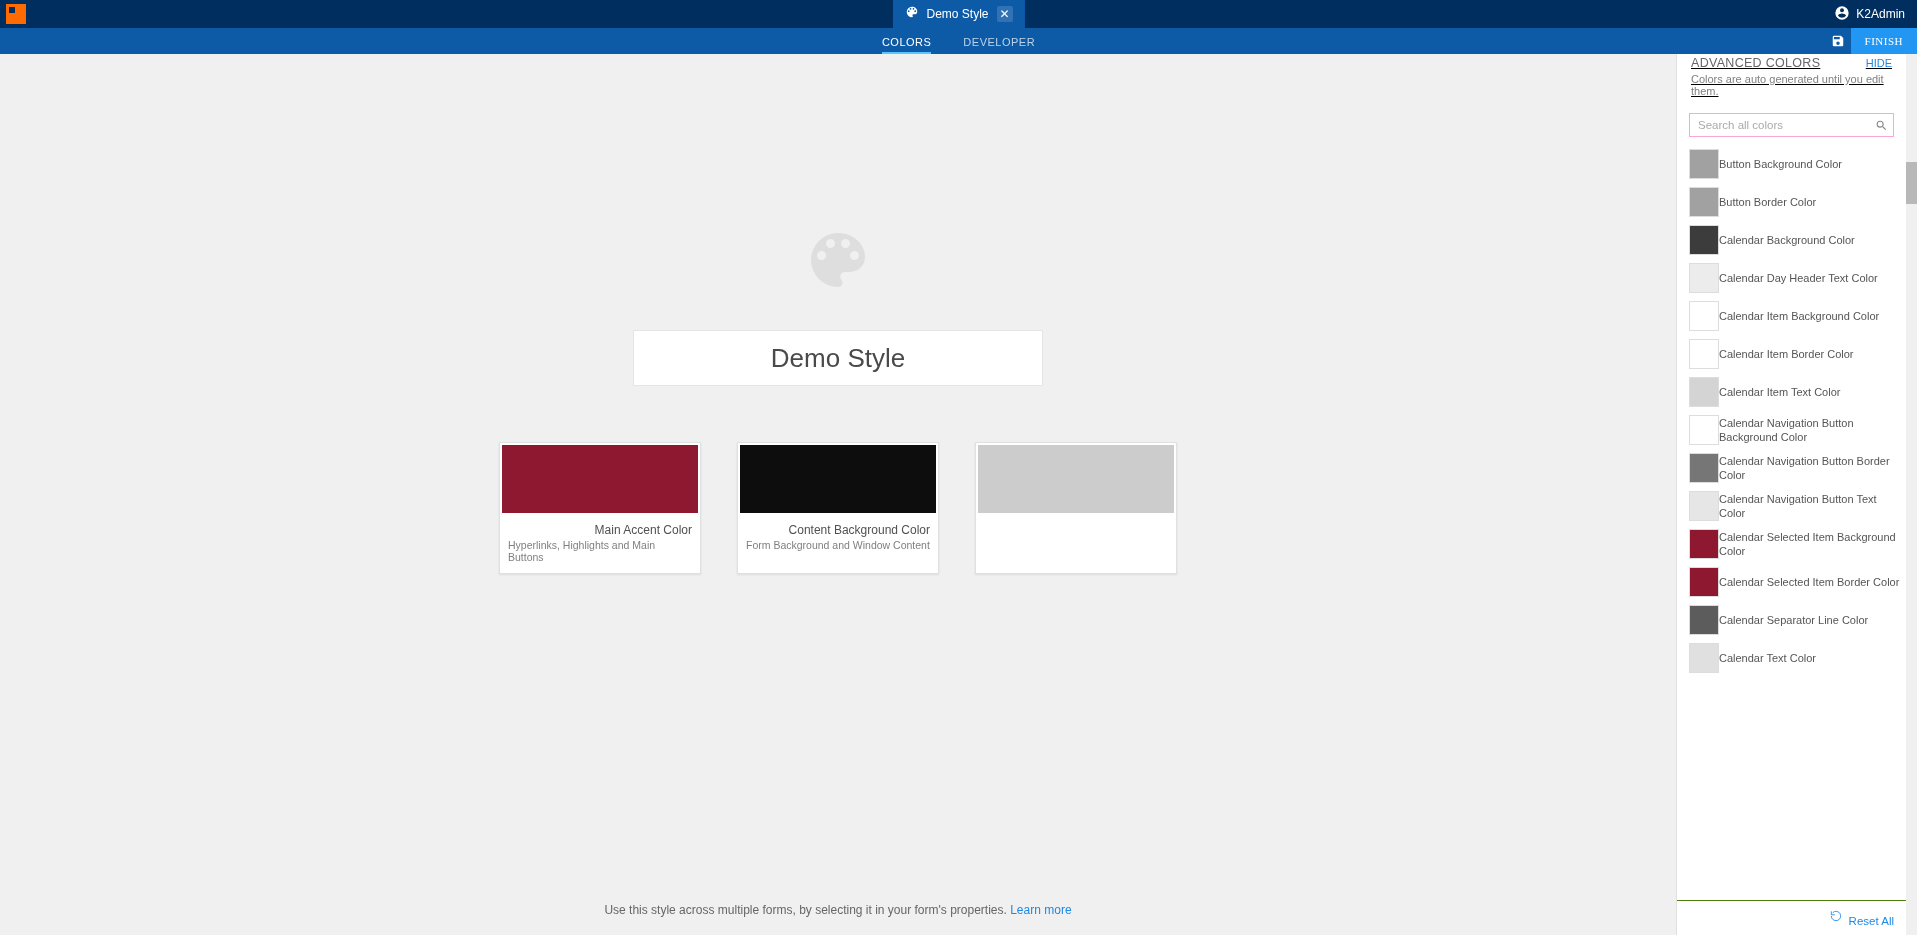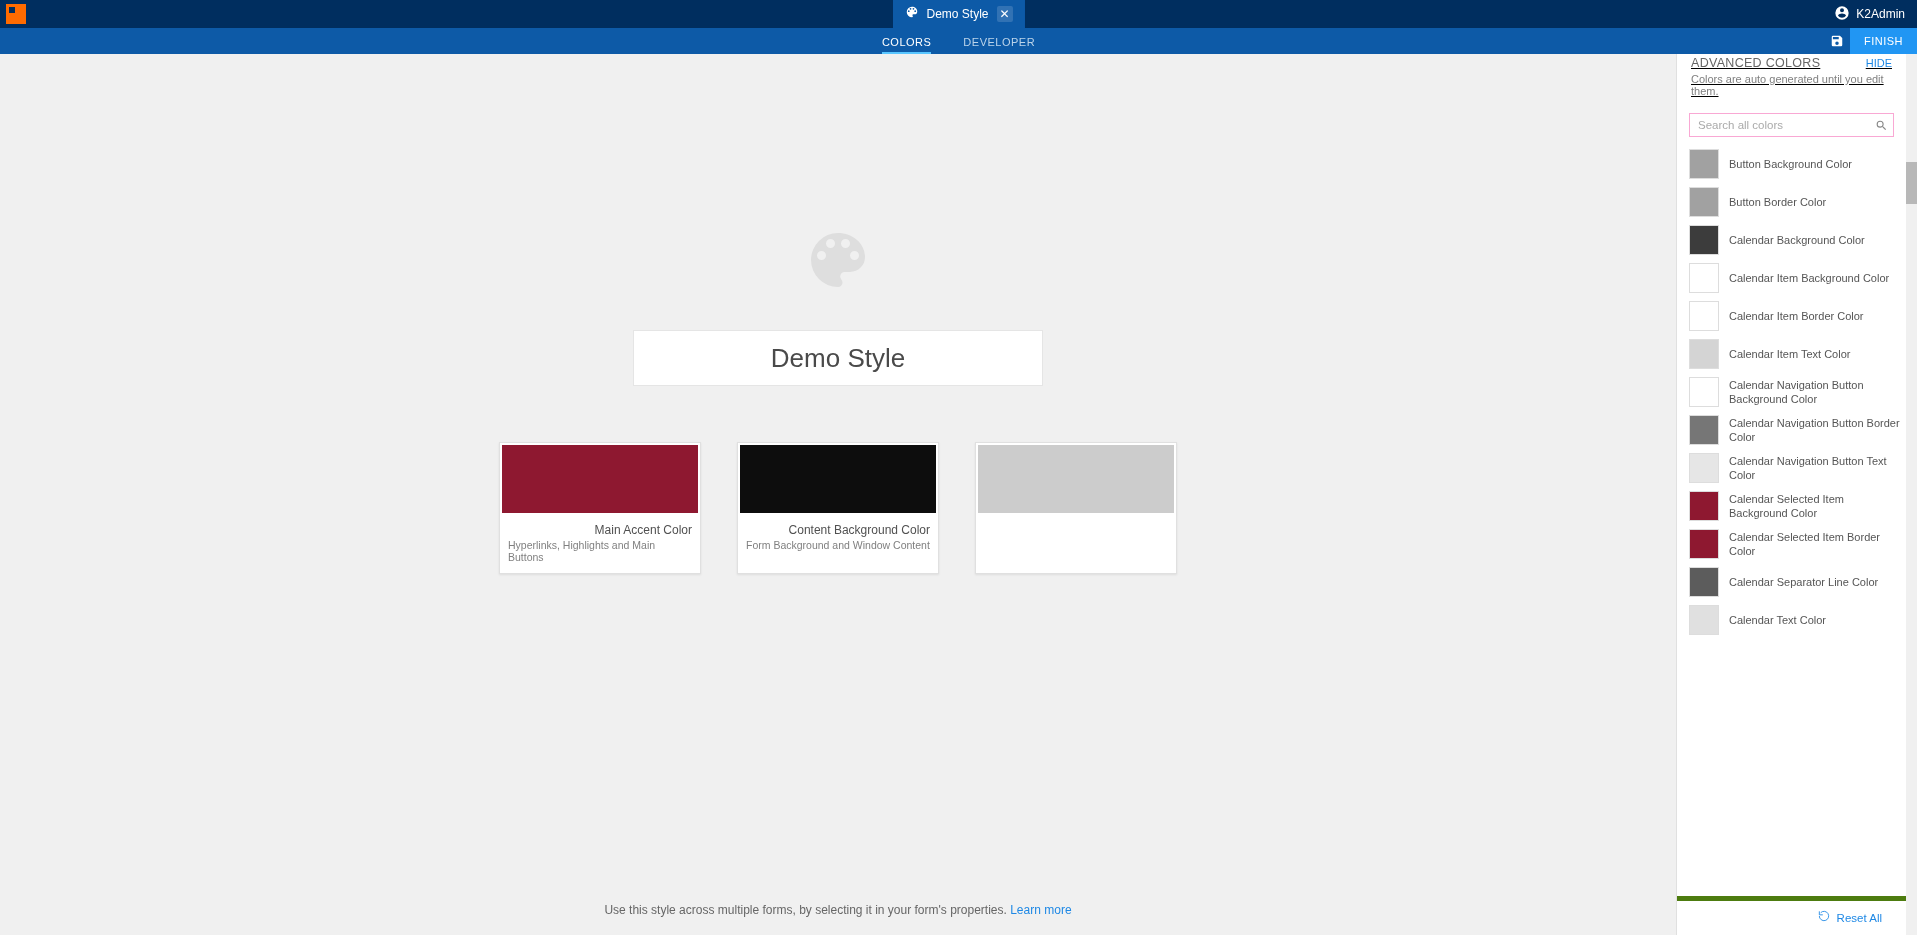--- a/index.html
+++ b/index.html
@@ -15,21 +15,21 @@
 .tab-close { width: 16px; height: 16px; border-radius: 2px; background: rgba(255,255,255,0.15); color: #fff; display: flex; align-items: center; justify-content: center; font-size: 12px; cursor: pointer; }
 
 .user-area { position: absolute; right: 12px; display: flex; align-items: center; gap: 6px; color: #fff; font-size: 12px; }
 .user-icon svg { width: 16px; height: 16px; fill: #fff; }
 
 .navbar { height: 26px; background: #0d5aa7; display: flex; align-items: flex-end; justify-content: center; position: relative; }
 .nav-tabs { display: flex; gap: 32px; }
 .nav-tab { color: #bcd4ea; font-size: 11px; letter-spacing: 0.5px; padding-bottom: 4px; cursor: pointer; }
 .nav-tab.active { color: #fff; border-bottom: 2px solid #59c6ff; text-align: right; }
 
-.nav-actions { position: absolute; right: 0; top: 0; height: 26px; display: flex; align-items: center; }
+.nav-actions { position: absolute; right: 0; top: 0; height: 26px; display: flex; align-items: center; font-family: Liberation Serif, serif; }
 .save-btn { width: 26px; height: 26px; display: flex; align-items: center; justify-content: center; cursor: pointer; }
 .save-btn svg { width: 14px; height: 14px; fill: #fff; }
 .finish-btn { background: #2196f3; color: #fff; font-size: 11px; letter-spacing: 0.5px; padding: 0 14px; height: 26px; display: flex; align-items: center; cursor: pointer; }
 
 .main { display: flex; height: calc(935px - 54px); }
 .canvas { flex: 1; background: #f0f0f0; display: flex; flex-direction: column; align-items: center; position: relative; }
 .palette-icon { margin-top: 170px; }
 .palette-icon svg { width: 72px; height: 72px; fill: #dedede; }
 
 .style-name { background: #fff; border: 1px solid #e5e5e5; width: 410px; height: 56px; display: flex; align-items: center; justify-content: center; font-size: 26px; color: #4a4a4a; font-weight: 400; margin-top: 30px; }
@@ -51,25 +51,25 @@
 .hide-link { color: #1e88e5; font-size: 11px; cursor: pointer; }
 .sidebar-sub { font-size: 11px; color: #808080; margin-top: 3px; }
 
 .search-wrap { margin: 10px 12px 8px; position: relative; }
 .search-input { width: 100%; padding: 5px 26px 5px 8px; border: 1px solid #f9a8d4; font-size: 11.5px; color: #333; }
 .search-input::placeholder { color: #aaa; }
 .search-icon { position: absolute; right: 6px; top: 5px; }
 .search-icon svg { width: 13px; height: 13px; fill: #888; }
 
 .color-list { flex: 1; overflow-y: auto; padding: 0 0 0 12px; }
-.color-item { display: flex; align-items: center; gap: 10px; min-height: 36px; padding: 4px 0; cursor: pointer; }
+.color-item { display: flex; align-items: center; min-height: 36px; padding: 4px 0; cursor: pointer; }
 .color-box { width: 30px; height: 30px; border: 1px solid #ddd; flex-shrink: 0; }
 .color-label { font-size: 11px; color: #555; line-height: 1.3; padding-right: 6px; }
 
-.sidebar-footer { border-top: 5px solid #4d7c0f; padding: 8px 24px; display: flex; justify-content: flex-end; align-items: center; gap: 6px; cursor: pointer; }
+.sidebar-footer { border-top: 1px solid #4d7c0f; padding: 8px 12px; display: flex; justify-content: flex-end; align-items: flex-end; gap: 6px; cursor: pointer; }
 .reset-icon svg { width: 14px; height: 14px; stroke: #1e88e5; fill: none; stroke-width: 1.5; }
 .reset-text { color: #1e88e5; font-size: 11.5px; }
 
 .scroll-strip { width: 11px; background: #f0f0f0; }
 .scroll-thumb { width: 11px; height: 42px; background: #b8b8b8; margin-top: 108px; }
 
 .color-list::-webkit-scrollbar { width: 0; }
 </style>
 </head>
 <body>
@@ -165,20 +165,24 @@
         </div>
         <div class="color-item">
           <div class="color-box" style="background:#a1a1a1"></div>
           <div class="color-label">Button Border Color</div>
         </div>
         <div class="color-item">
           <div class="color-box" style="background:#3c3c3c"></div>
           <div class="color-label">Calendar Background Color</div>
         </div>
         <div class="color-item">
+          <div class="color-box" style="background:#ececec"></div>
+          <div class="color-label">Calendar Day Header Text Color</div>
+        </div>
+        <div class="color-item">
           <div class="color-box" style="background:#ffffff"></div>
           <div class="color-label">Calendar Item Background Color</div>
         </div>
         <div class="color-item">
           <div class="color-box" style="background:#ffffff"></div>
           <div class="color-label">Calendar Item Border Color</div>
         </div>
         <div class="color-item">
           <div class="color-box" style="background:#d4d4d4"></div>
           <div class="color-label">Calendar Item Text Color</div>

